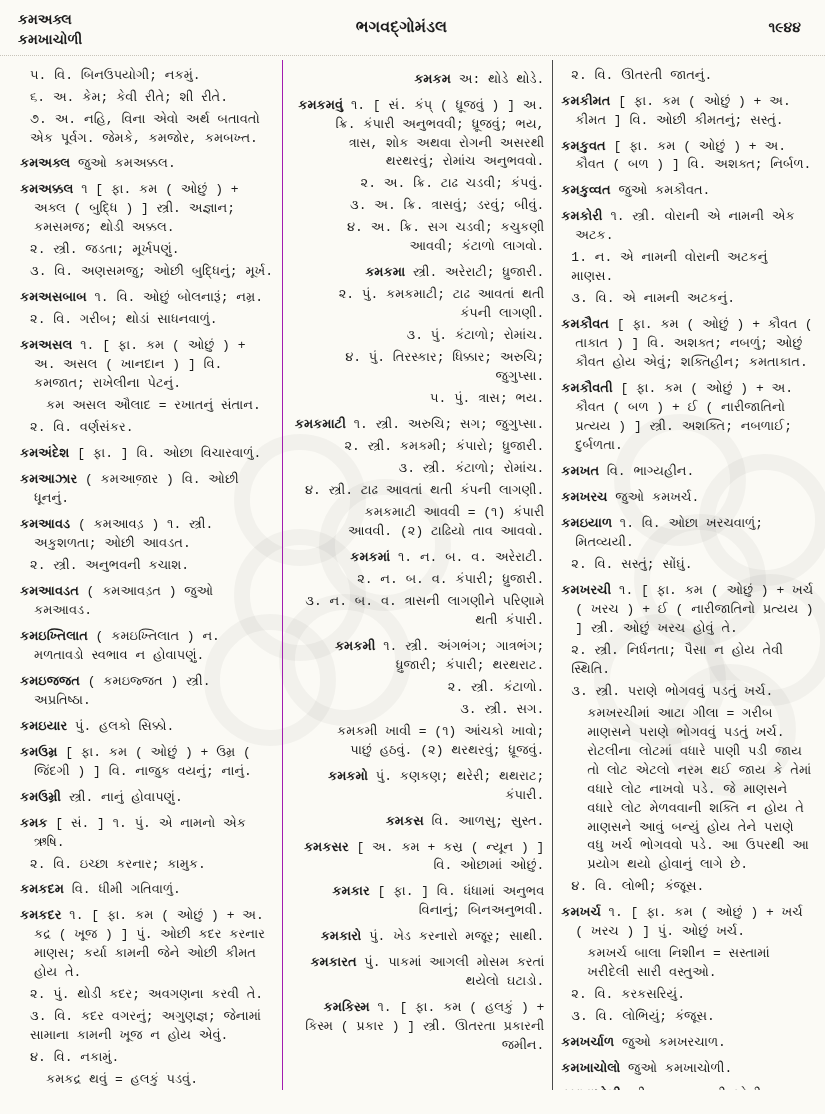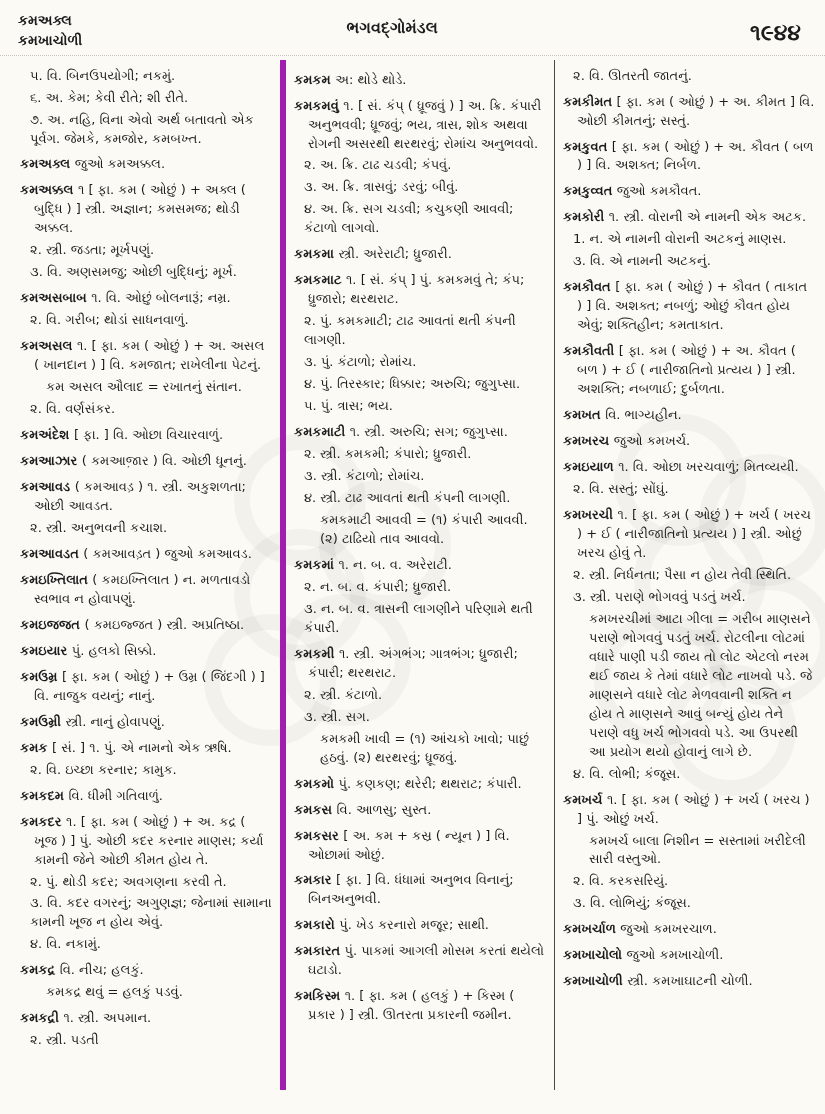--- a/index.html
+++ b/index.html
@@ -4,42 +4,42 @@
 <style>
   html,body{margin:0;padding:0;}
   body{
     width:825px;height:1114px;
     background:#fbfaf5;
     font-family:"DejaVu Sans","Liberation Sans",sans-serif;
     color:#1c1c1c;
     overflow:hidden;
     position:relative;
   }
-  .page{position:relative;width:825px;height:1114px;}
+  .page{position:relative;width:825px;height:1114px;font-family:Liberation Mono, monospace;}
   
   .watermark{position:absolute;top:0;left:0;width:825px;height:1114px;pointer-events:none;z-index:0;}
   
   .header{
     position:relative;z-index:2;
     display:flex;justify-content:space-between;align-items:flex-start;
     padding:10px 18px 4px 18px;
     border-bottom:1px dotted #c8c4ba;
   }
   .guide{font-weight:bold;font-size:14px;line-height:1.45;}
   .title{font-weight:bold;font-size:16px;padding-top:8px;}
-  .pageno{font-size:22px;font-weight:bold;padding-top:10px;padding-right:6px;margin-left:48px;}
+  .pageno{font-size:14px;font-weight:bold;padding-top:10px;padding-right:6px;margin-left:48px;}
   
   .columns{
     position:relative;z-index:1;
     display:flex;align-items:stretch;
     height:1030px;
     padding:4px 2px 0 12px;
   }
   .col{flex:1 1 0;padding:4px 8px 0 8px;overflow:hidden;}
-  .col.mid{border-left:6px solid #a21caf;border-right:1px solid #4a4a4a;}
+  .col.mid{border-left:1px solid #a21caf;border-right:1px solid #4a4a4a;text-align:right;}
   .para{font-size:13px;line-height:1.46;margin:3px 0;}
   .para.entry{padding-left:14px;text-indent:-14px;margin-top:7px;}
   .para.sense{padding-left:10px;}
   .para.idiom{padding-left:26px;}
   .headword{font-weight:bold;}
 </style>
 </head>
 <body>
 
 <div class="page">
@@ -93,33 +93,31 @@
         <div class="para entry"><span class="headword">કમઇયાર </span><span>પું. હલકો સિક્કો.</span></div>
         <div class="para entry"><span class="headword">કમઉમ્ર </span><span>[ ફા. કમ ( ઓછું ) + ઉમ્ર ( જિંદગી ) ] વિ. નાજુક વયનું; નાનું.</span></div>
         <div class="para entry"><span class="headword">કમઉમ્રી </span><span>સ્ત્રી. નાનું હોવાપણું.</span></div>
         <div class="para entry"><span class="headword">કમક </span><span>[ સં. ] ૧. પું. એ નામનો એક ઋષિ.</span></div>
         <div class="para sense"><span>૨. વિ. ઇચ્છા કરનાર; કામુક.</span></div>
         <div class="para entry"><span class="headword">કમકદમ </span><span>વિ. ધીમી ગતિવાળું.</span></div>
         <div class="para entry"><span class="headword">કમકદર </span><span>૧. [ ફા. કમ ( ઓછું ) + અ. કદ્ર ( ખૂજ ) ] પું. ઓછી કદર કરનાર માણસ; કર્યા કામની જેને ઓછી કીમત હોય તે.</span></div>
         <div class="para sense"><span>૨. પું. થોડી કદર; અવગણના કરવી તે.</span></div>
         <div class="para sense"><span>૩. વિ. કદર વગરનું; અગુણજ્ઞ; જેનામાં સામાના કામની ખૂજ ન હોય એવું.</span></div>
         <div class="para sense"><span>૪. વિ. નકામું.</span></div>
-        <div class="para entry"><span class="headword">કમકદ્ર </span><span>વિ. નીચ; હલકું.</span></div>
         <div class="para idiom"><span>કમકદ્ર થવું = હલકું પડવું.</span></div>
         <div class="para entry"><span class="headword">કમકદ્રી </span><span>૧. સ્ત્રી. અપમાન.</span></div>
         <div class="para sense"><span>૨. સ્ત્રી. પડતી</span></div>
       </div>
     <div class="col mid">
         <div class="para entry"><span class="headword">કમકમ </span><span>અ: થોડે થોડે.</span></div>
         <div class="para entry"><span class="headword">કમકમવું </span><span>૧. [ સં. કંપ્ ( ધ્રૂજવું ) ] અ. ક્રિ. કંપારી અનુભવવી; ધ્રૂજવું; ભય, ત્રાસ, શોક અથવા રોગની અસરથી થરથરવું; રોમાંચ અનુભવવો.</span></div>
         <div class="para sense"><span>૨. અ. ક્રિ. ટાઢ ચડવી; કંપવું.</span></div>
         <div class="para sense"><span>૩. અ. ક્રિ. ત્રાસવું; ડરવું; બીવું.</span></div>
         <div class="para sense"><span>૪. અ. ક્રિ. સગ ચડવી; કચુકણી આવવી; કંટાળો લાગવો.</span></div>
         <div class="para entry"><span class="headword">કમકમા </span><span>સ્ત્રી. અરેરાટી; ધ્રુજારી.</span></div>
-        <div class="para entry"><span class="headword">કમકમાટ </span><span>૧. [ સં. કંપ્ ] પું. કમકમવું તે; કંપ; ધ્રુજારો; થરથરાટ.</span></div>
         <div class="para sense"><span>૨. પું. કમકમાટી; ટાઢ આવતાં થતી કંપની લાગણી.</span></div>
         <div class="para sense"><span>૩. પું. કંટાળો; રોમાંચ.</span></div>
         <div class="para sense"><span>૪. પું. તિરસ્કાર; ધિક્કાર; અરુચિ; જુગુપ્સા.</span></div>
         <div class="para sense"><span>૫. પું. ત્રાસ; ભય.</span></div>
         <div class="para entry"><span class="headword">કમકમાટી </span><span>૧. સ્ત્રી. અરુચિ; સગ; જુગુપ્સા.</span></div>
         <div class="para sense"><span>૨. સ્ત્રી. કમકમી; કંપારો; ધ્રુજારી.</span></div>
         <div class="para sense"><span>૩. સ્ત્રી. કંટાળો; રોમાંચ.</span></div>
         <div class="para sense"><span>૪. સ્ત્રી. ટાઢ આવતાં થતી કંપની લાગણી.</span></div>
         <div class="para idiom"><span>કમકમાટી આવવી = (૧) કંપારી આવવી. (૨) ટાઢિયો તાવ આવવો.</span></div>
         <div class="para entry"><span class="headword">કમકમાં </span><span>૧. ન. બ. વ. અરેરાટી.</span></div>

